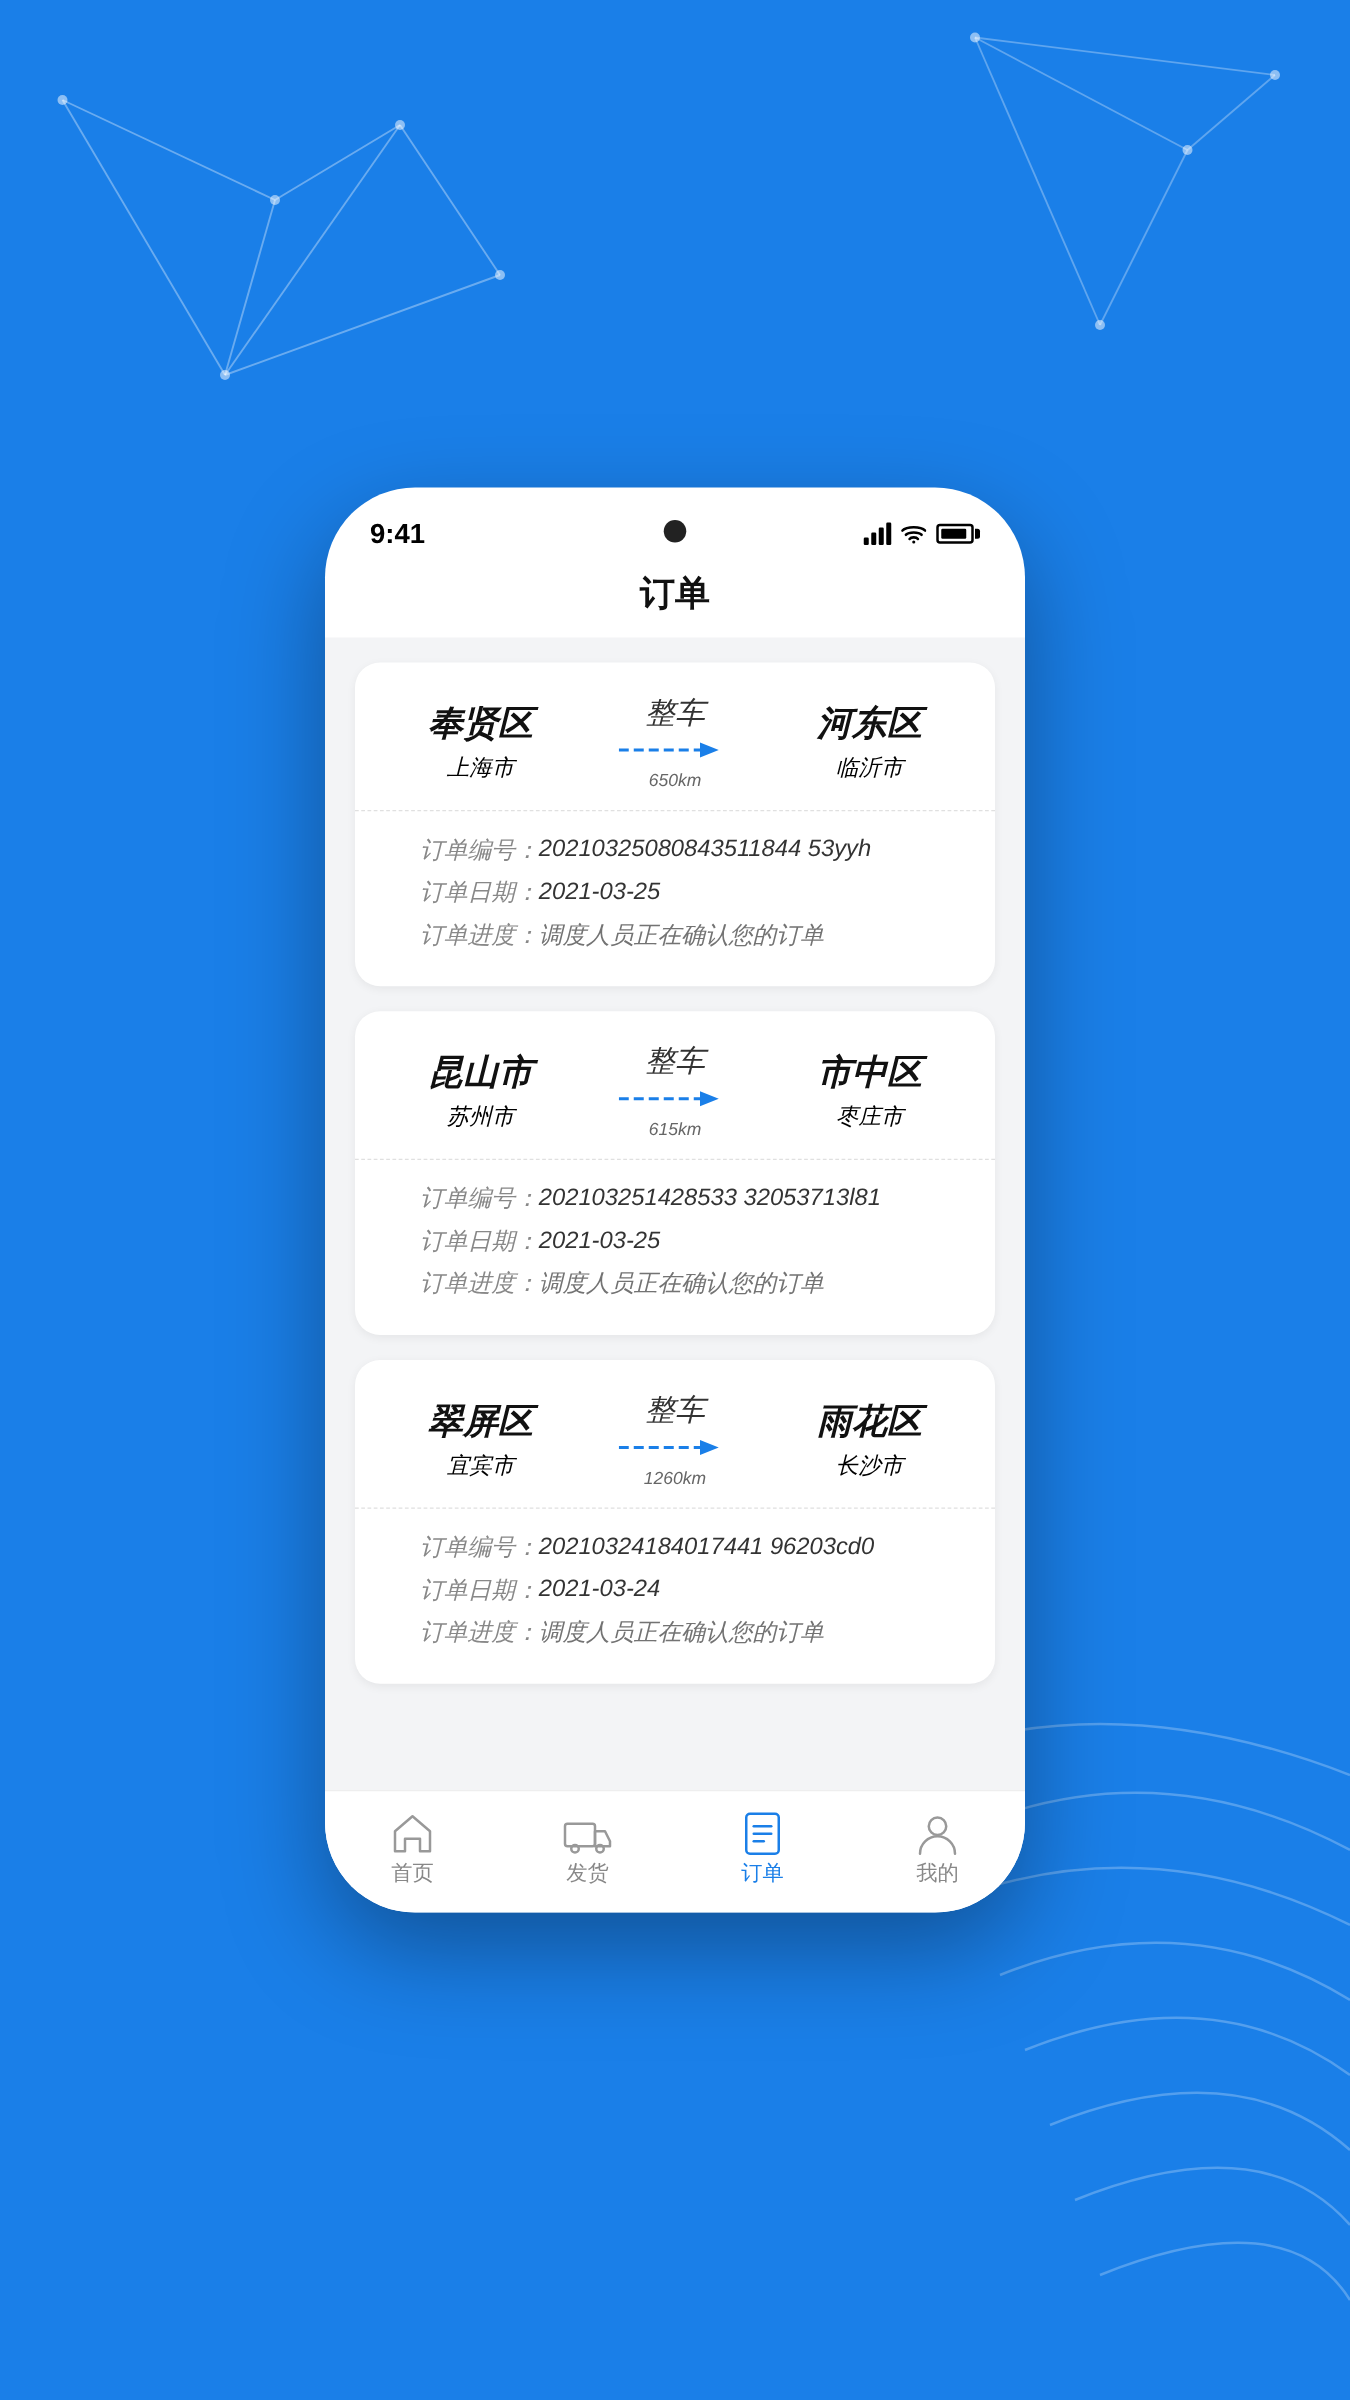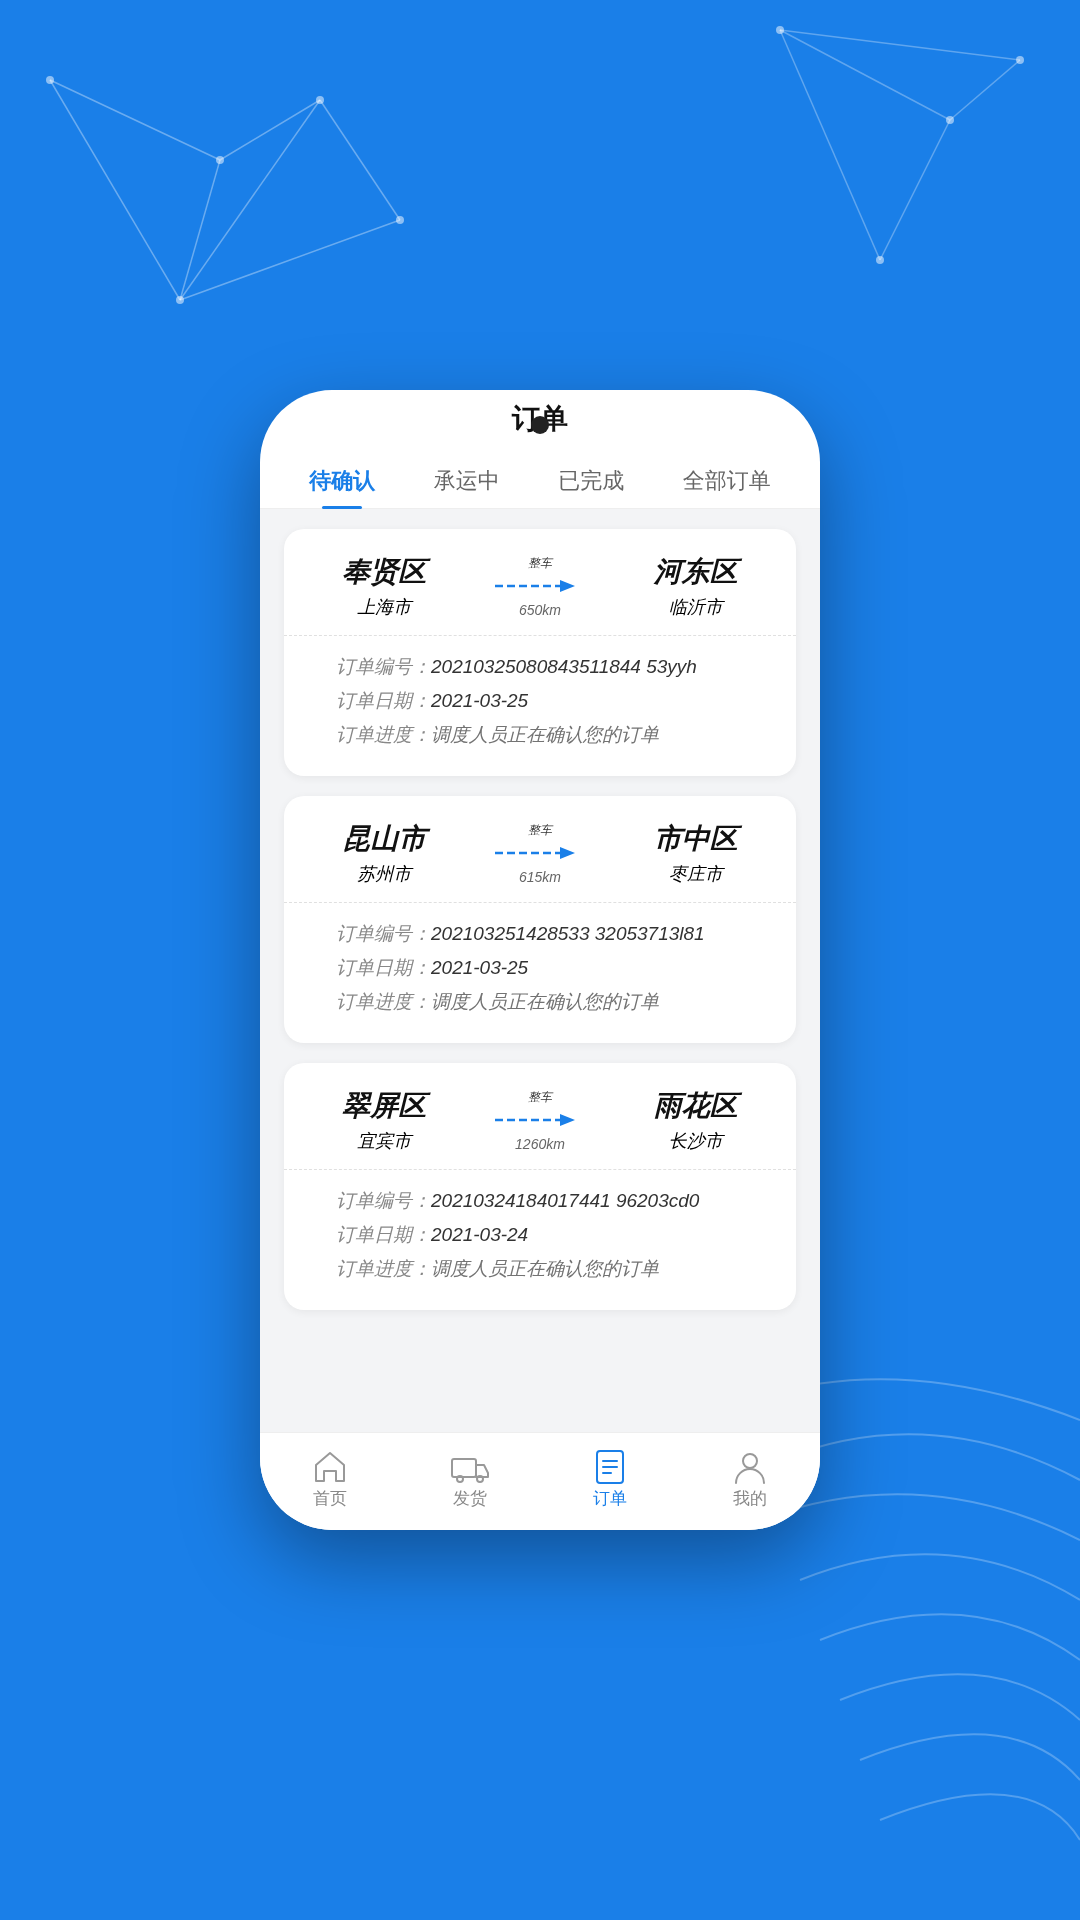--- a/index.html
+++ b/index.html
@@ -171,21 +171,21 @@
     }
 
     .route-middle {
       display: flex;
       flex-direction: column;
       align-items: center;
       gap: 4px;
     }
 
     .route-type {
-      font-size: 12px;
+      font-size: 24px;
       color: #333;
       font-weight: 500;
     }
 
     .route-arrow {
       display: flex;
       align-items: center;
     }
 
     .route-distance {
@@ -363,39 +363,51 @@
       <path d="M 860 1760 Q 1010 1700 1080 1780"></path>
       <path d="M 880 1820 Q 1030 1760 1080 1840"></path>
     </g>
   </svg>
 </div>
 
 <div class="phone-frame">
 
   <div class="camera-dot"></div>
 
+  <div class="status-bar">
+    <span class="status-time">9:41</span>
+    <div class="status-icons">
+
+      <div class="signal-bars">
+        <div class="signal-bar" style="height:6px"></div>
+        <div class="signal-bar" style="height:10px"></div>
+        <div class="signal-bar" style="height:14px"></div>
+        <div class="signal-bar" style="height:18px"></div>
+      </div>
+
+      <svg class="wifi-icon" viewBox="0 0 24 18" fill="none" stroke="#000" stroke-width="2.5" stroke-linecap="round">
+        <path d="M1 6C5.4 1.7 18.6 1.7 23 6"></path>
+        <path d="M4.5 10C7.5 7 16.5 7 19.5 10"></path>
+        <path d="M8 14C9.5 12 14.5 12 16 14"></path>
+        <circle cx="12" cy="17" r="1.5" fill="#000" stroke="none"></circle>
+      </svg>
+
+      <div class="battery">
+        <div class="battery-body">
+          <div class="battery-fill"></div>
+        </div>
+        <div class="battery-tip"></div>
+      </div>
+    </div>
+  </div>
 
   <div class="page-header">
     <span class="page-title">订单</span>
   </div>
 
-  <div class="tab-bar">
-    <div class="tab-item active">
-      <span>待确认</span>
-    </div>
-    <div class="tab-item">
-      <span>承运中</span>
-    </div>
-    <div class="tab-item">
-      <span>已完成</span>
-    </div>
-    <div class="tab-item">
-      <span>全部订单</span>
-    </div>
-  </div>
 
   <div class="order-list">
 
     <div class="order-card">
       <div class="order-route">
         <div class="route-city">
           <div class="city-name">奉贤区</div>
           <div class="city-province">上海市</div>
         </div>
         <div class="route-middle">

